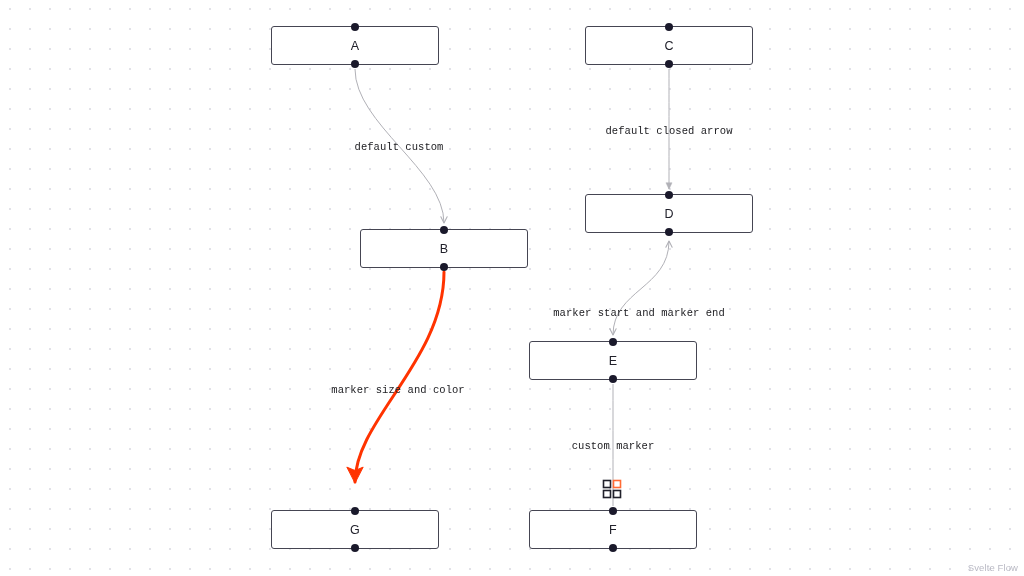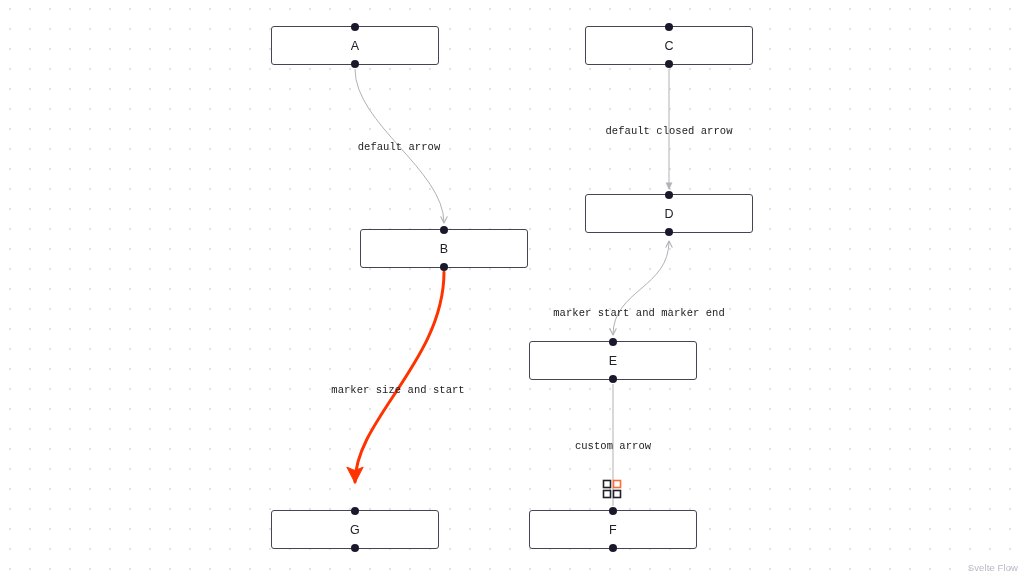--- a/index.html
+++ b/index.html
@@ -111,25 +111,25 @@
 
   <div class="custom-marker-badge" style="left:613px; top:491px;">
     <svg width="22" height="22" viewBox="0 0 22 22">
       <rect x="1.5" y="2.5" width="7" height="7" fill="#ffffff" stroke="#21212b" stroke-width="1.6"></rect>
       <rect x="11.5" y="2.5" width="7" height="7" fill="#ffffff" stroke="#ff6b35" stroke-width="1.6"></rect>
       <rect x="1.5" y="12.5" width="7" height="7" fill="#ffffff" stroke="#21212b" stroke-width="1.6"></rect>
       <rect x="11.5" y="12.5" width="7" height="7" fill="#ffffff" stroke="#21212b" stroke-width="1.6"></rect>
     </svg>
   </div>
 
-  <div class="edge-label" style="left:399px; top:147px;">default arrow</div>
-  <div class="edge-label" style="left:398px; top:390px;">marker size and start</div>
+  <div class="edge-label" style="left:399px; top:147px;">default custom</div>
+  <div class="edge-label" style="left:398px; top:390px;">marker size and color</div>
   <div class="edge-label" style="left:669px; top:131px;">default closed arrow</div>
   <div class="edge-label" style="left:639px; top:289px;margin-top:24px;">marker start and marker end</div>
-  <div class="edge-label" style="left:613px; top:446px;">custom arrow</div>
+  <div class="edge-label" style="left:613px; top:446px;">custom marker</div>
 
   <div class="rf-node" style="left:271px; top:26px; width:168px; height:39px;">
     <span>A</span>
     <span class="handle top"></span>
     <span class="handle bottom"></span>
   </div>
 
   <div class="rf-node" style="left:360px; top:229px; width:168px; height:39px;">
     <span>B</span>
     <span class="handle top"></span>

